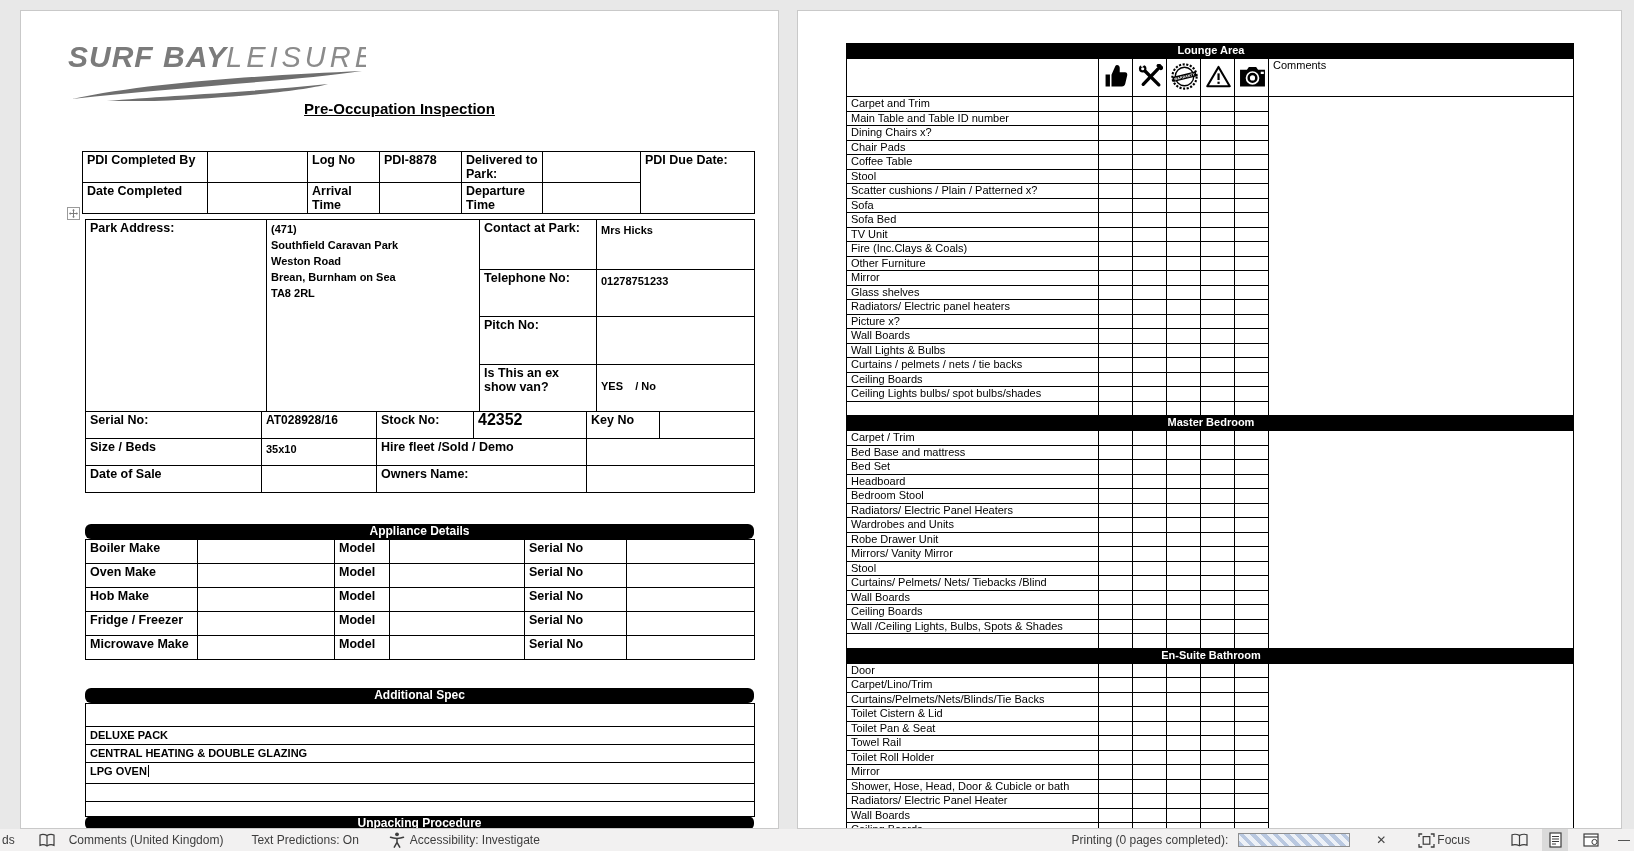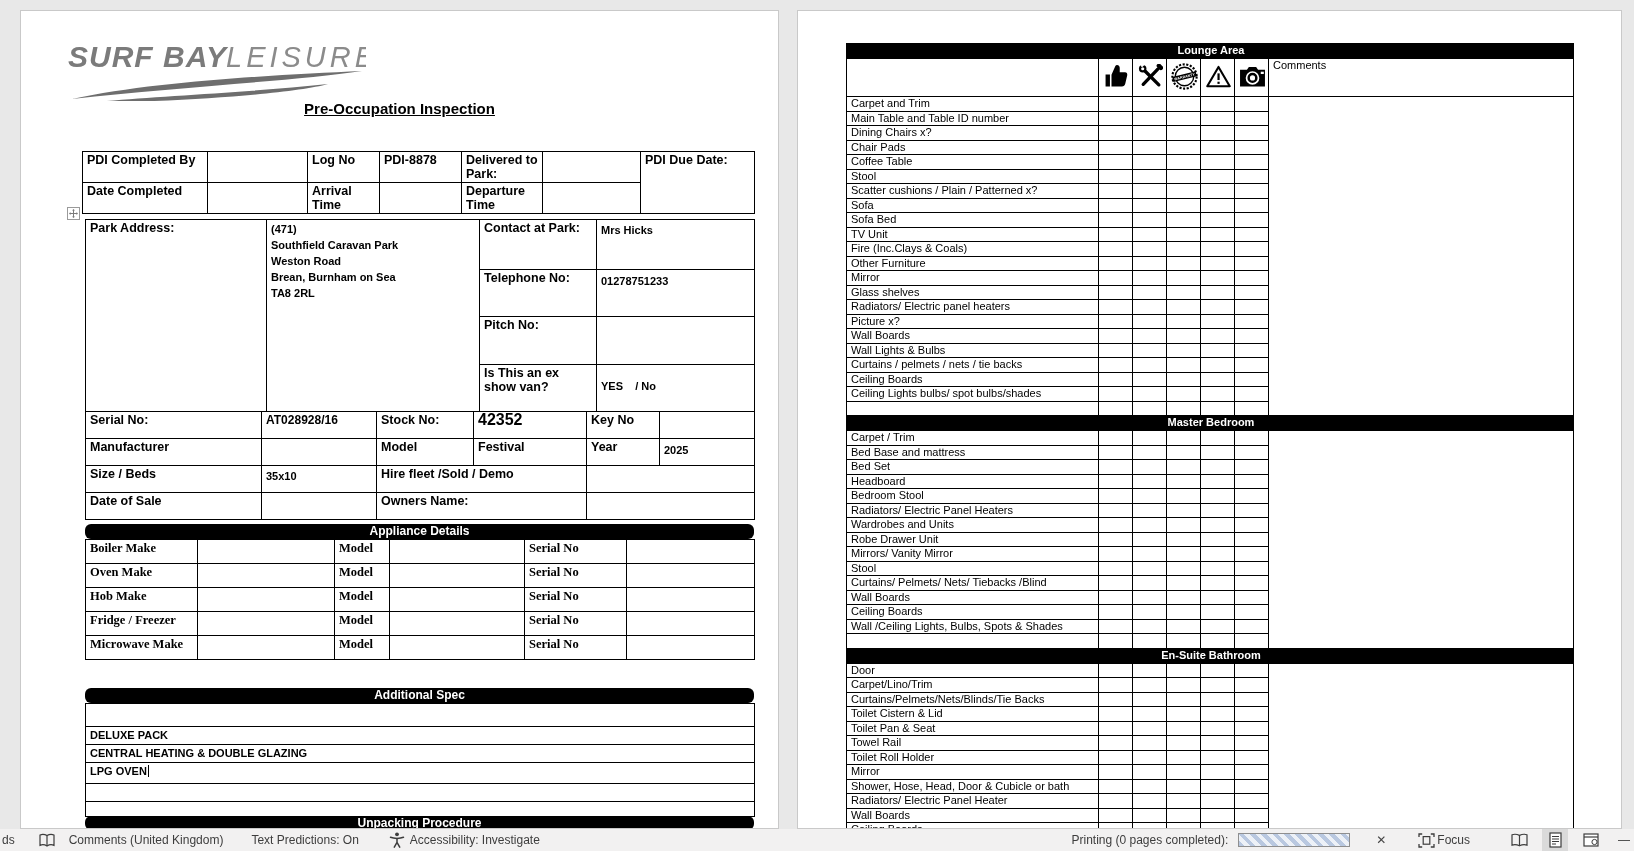--- a/index.html
+++ b/index.html
@@ -13,21 +13,21 @@
   #doc-title{position:absolute;left:0;top:89px;width:100%;text-align:center;font-size:15px;font-weight:bold;text-decoration:underline;}
 
   table{border-collapse:collapse;table-layout:fixed;}
   td{border:1px solid #000;box-sizing:border-box;vertical-align:top;overflow:hidden;padding:1px 4px;font-size:12.5px;line-height:14px;}
   .lbl{font-weight:bold;}
   .val{font-weight:bold;font-size:11px;}
 
   #pdi-table{position:absolute;left:61px;top:140px;width:672px;}
   #park-table-top{position:absolute;left:64px;top:208px;width:669px;}
   #park-table-bot{position:absolute;left:64px;top:400px;width:669px;}
-  #appliance-table{position:absolute;left:64px;top:528px;width:669px;font-family:Liberation Serif, serif;}
+  #appliance-table{position:absolute;left:64px;top:528px;width:669px;}
   #spec-table{position:absolute;left:64px;top:692px;width:669px;}
   #spec-table td{font-weight:bold;font-size:11px;}
 
   .black-bar{position:absolute;left:64px;width:669px;background:#000;color:#fff;font-weight:bold;font-size:12px;text-align:center;line-height:15px;height:15px;border-radius:6px;}
   #appliance-bar{top:513px;}
   #spec-bar{top:677px;}
   #unpacking-bar{top:805px;height:14px;line-height:14px;}
 
   .addr{white-space:pre-line;}
   .yesno{padding-top:14px;white-space:pre;}
@@ -151,28 +151,20 @@
         <col style="width:95px">
       </colgroup>
     <tbody>
         <tr style="height:27px">
       <td class="lbl">Serial No:</td>
       <td class="val" style="font-size:12px">AT028928/16</td>
       <td class="lbl">Stock No:</td>
       <td class="val" style="font-size:16px">42352</td>
       <td class="lbl">Key No</td>
       <td class="val"></td>
-    </tr>
-    <tr style="height:27px">
-      <td class="lbl">Manufacturer</td>
-      <td class="val"></td>
-      <td class="lbl">Model</td>
-      <td class="lbl">Festival</td>
-      <td class="lbl">Year</td>
-      <td class="val" style="padding-top:4px">2025</td>
     </tr>
     <tr style="height:27px">
       <td class="lbl">Size / Beds</td>
       <td class="val" style="padding-top:3px">35x10</td>
       <td class="lbl" colspan="2">Hire fleet  /Sold / Demo</td>
       <td class="val" colspan="2"></td>
     </tr>
     <tr style="height:27px">
       <td class="lbl">Date of Sale</td>
       <td class="val"></td>

